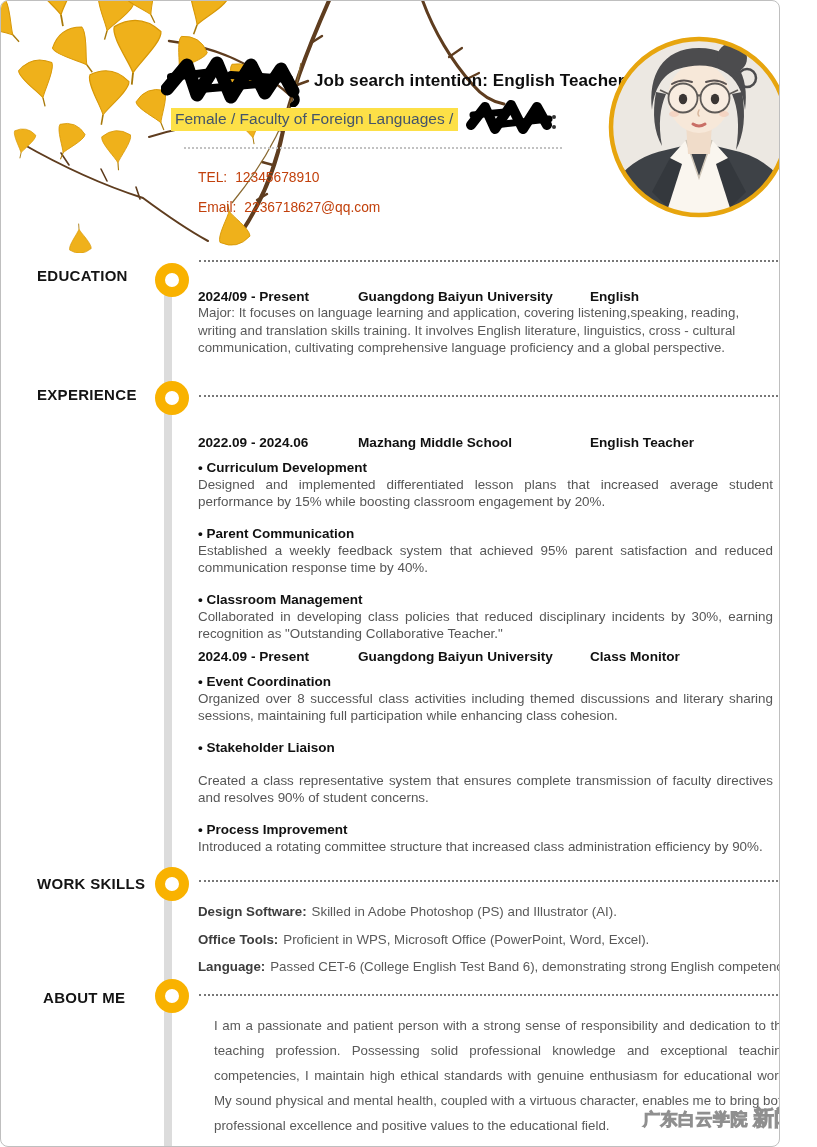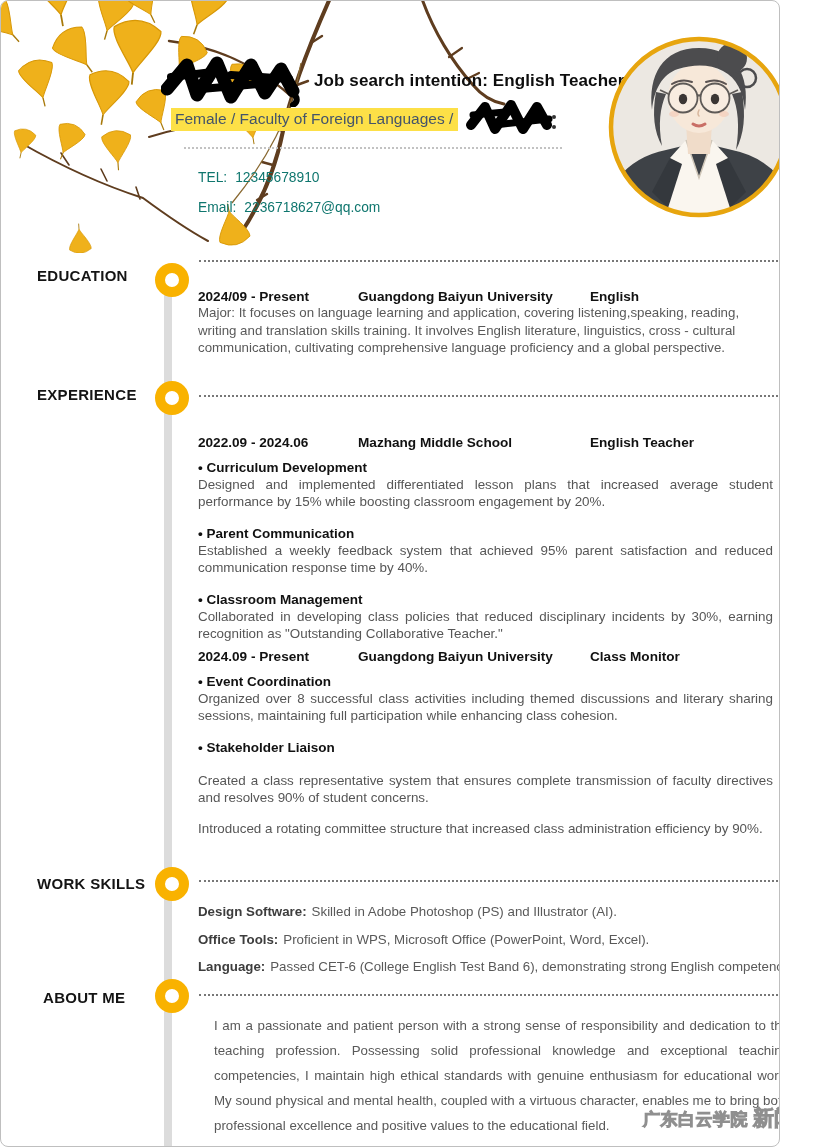--- a/index.html
+++ b/index.html
@@ -20,21 +20,21 @@
     font-size:17px;font-weight:bold;color:#0d0d0d;letter-spacing:0.1px;
   }
   .subtitle{
     position:absolute;left:170px;top:107px;
     font-size:15.5px;color:#44546A;background:#fde047;padding:2px 5px 3px 4px;
   }
   .hdr-divider{
     position:absolute;left:183px;top:146px;width:378px;height:0;
     border-top:2px dotted #c2c2c2;
   }
-  .contact{position:absolute;left:197px;font-size:13.8px;color:#0f766e;}
+  .contact{position:absolute;left:197px;font-size:13.8px;color:#c2410c;}
   .contact .clab{margin-right:8px;}
   .tel{top:169px;}
   .email{top:199px;}
   .scribble{position:absolute;}
   .avatar{position:absolute;left:603px;top:31px;width:190px;height:190px;}
   
   .vline{position:absolute;left:163px;top:279px;width:8px;height:866px;background:#dcdcdc;}
   .ring{
     position:absolute;left:154px;width:34px;height:34px;
     border:10px solid #F9B200;border-radius:50%;background:#ffffff;
@@ -235,20 +235,21 @@
     </div>
     <div class="bgroup">
       <div class="btitle">• Event Coordination</div>
       <p class="btext">Organized over 8 successful class activities including themed discussions and literary sharing sessions, maintaining full participation while enhancing class cohesion.</p>
     </div>
     <div class="bgroup">
       <div class="btitle">• Stakeholder Liaison</div>
       <p class="btext gap">Created a class representative system that ensures complete transmission of faculty directives and resolves 90% of student concerns.</p>
     </div>
     <div class="bgroup">
+      <div class="btitle">• Process Improvement</div>
       <p class="btext">Introduced a rotating committee structure that increased class administration efficiency by 90%.</p>
     </div>
   </div>
 
   <div class="sec-label" style="top:874px">WORK SKILLS</div>
   <div class="ring" style="top:866px"></div>
   <div class="dotline" style="top:879px"></div>
 
   <div class="skills">
     <div class="skrow">

